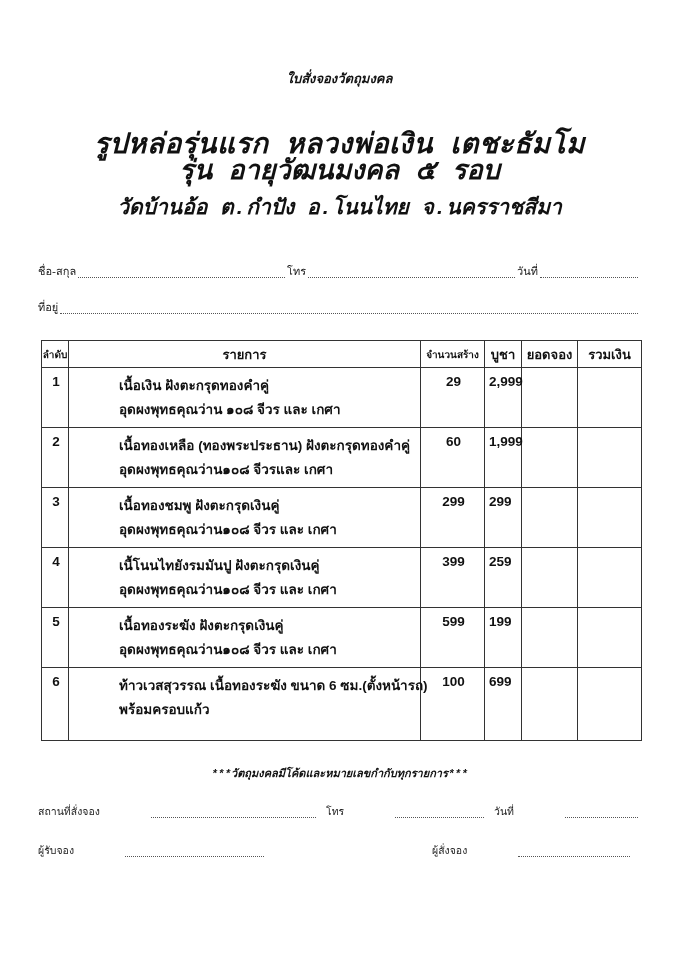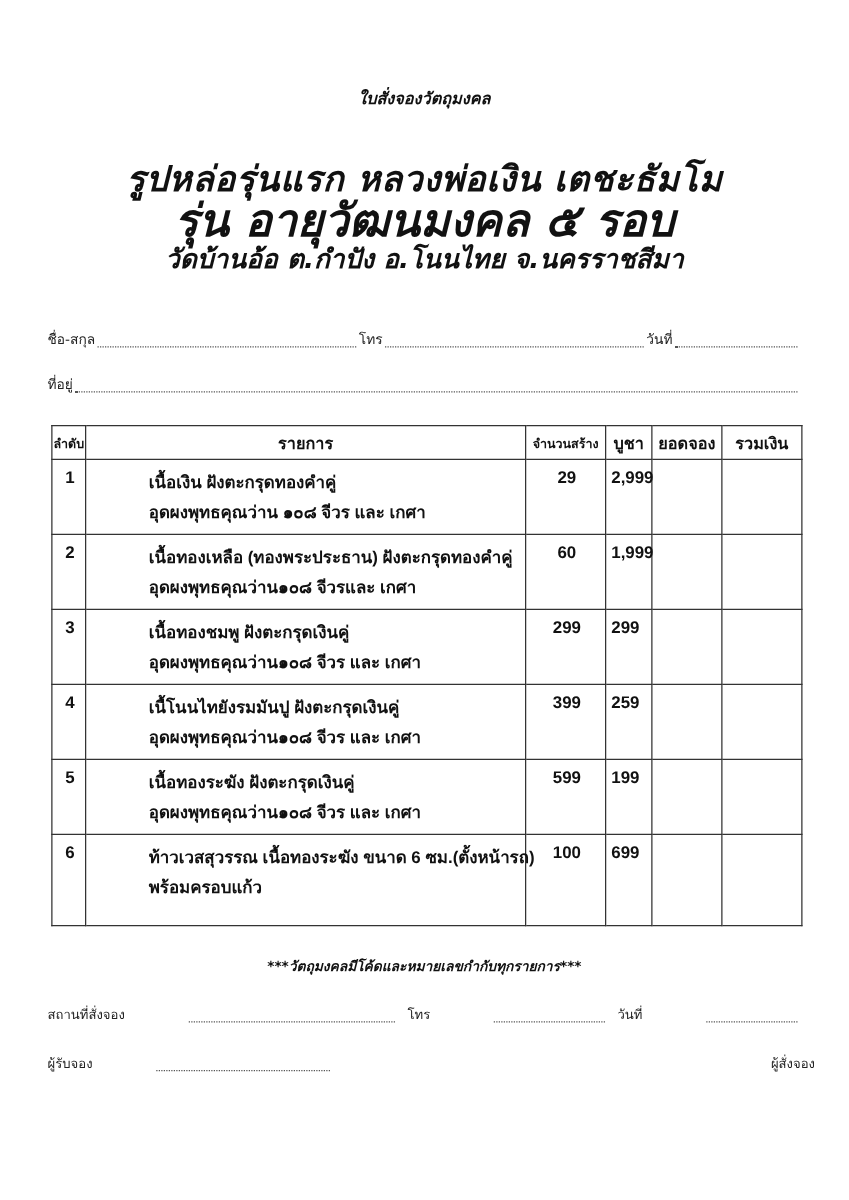--- a/index.html
+++ b/index.html
@@ -1,25 +1,25 @@
 <!DOCTYPE html>
 <html><head>
 <meta charset="utf-8">
 <style>
   html, body { margin: 0; padding: 0; }
   body {
     width: 679px; height: 960px; background: #ffffff; position: relative;
     font-family: "DejaVu Sans", "Liberation Sans", sans-serif; color: #111;
     overflow: hidden;
   }
-  .abs { position: absolute; }
+  .abs { position: absolute; font-family: Liberation Mono, monospace; }
   .center { left: 0; width: 679px; text-align: center; }
   .doc-label { top: 68px; font-size: 13px; font-style: italic; font-weight: bold; }
   .title1 { top: 121px; font-size: 28px; font-style: italic; font-weight: bold; letter-spacing: 0.5px; }
-  .title2 { top: 148px; font-size: 36px; font-style: italic; font-weight: bold; }
+  .title2 { top: 148px; font-size: 27px; font-style: italic; font-weight: bold; }
   .title3 { top: 190px; font-size: 21px; font-style: italic; font-weight: bold; }
 
   .fill-row { position: absolute; left: 38px; width: 602px; display: flex; align-items: flex-end; font-size: 11px; color: #222; text-align: right; }
   .fill-row .lbl { white-space: nowrap; }
   .fill-row .dots { flex: 1; border-bottom: 1px dotted #555; height: 10px; margin: 0 2px 2px 2px; }
 
   table.orders {
     position: absolute; left: 41px; top: 340px; width: 600px;
     border-collapse: collapse; table-layout: fixed;
     font-family: "Liberation Sans", "DejaVu Sans", sans-serif;
@@ -160,16 +160,16 @@
   <span class="dots"></span>
 </div>
 <div class="foot-row" style="left:494px; top:803px; width:146px;">
   <span>วันที่</span>
   <span class="dots"></span>
 </div>
 <div class="foot-row" style="left:38px; top:842px; width:228px;">
   <span>ผู้รับจอง</span>
   <span class="dots"></span>
 </div>
-<div class="foot-row" style="left:452px; top:842px; width:200px;flex-direction:column;">
+<div class="foot-row" style="left:432px; top:842px; width:200px;">
   <span>ผู้สั่งจอง</span>
   <span class="dots"></span>
 </div>
 
 </body></html>

